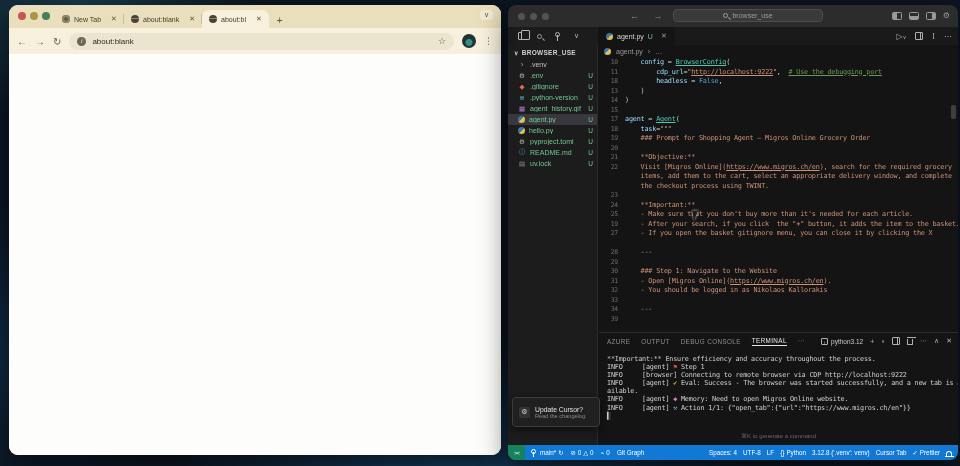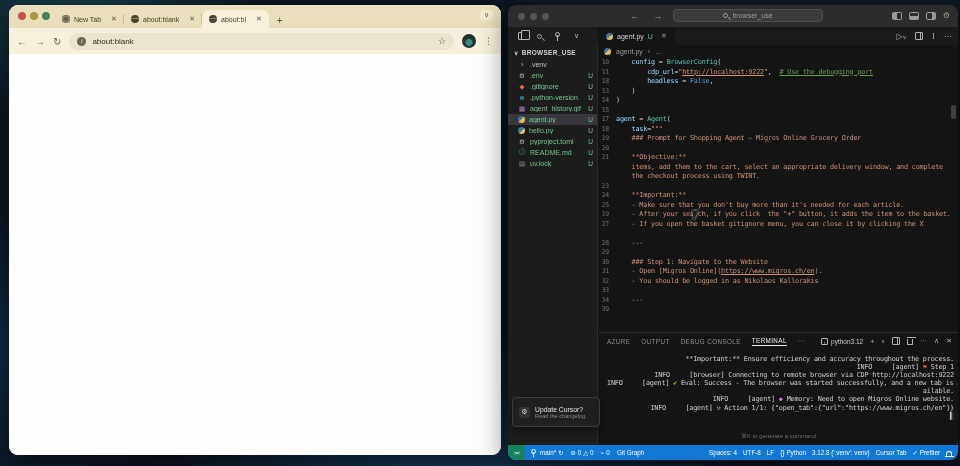--- a/index.html
+++ b/index.html
@@ -84,41 +84,41 @@
     font-size:6.5px; letter-spacing:.3px; color:#cfcfcf; }
   .frow { display:flex; align-items:center; gap:4px; height:11px; padding:0 4px 0 10px; font-size:7px; color:#c0c0c0; }
   .frow.sel { background:#37373d; }
   .frow .fic { width:8px; text-align:center; font-size:6.5px; flex:0 0 auto; }
   .frow .fname { flex:1; white-space:nowrap; overflow:hidden; }
   .frow .fname.untracked { color:#73c991; }
   .frow .fbadge { color:#73c991; font-size:6.5px; }
 
   
   #v-editor { position:absolute; left:91px; top:53px; right:0; height:274px; overflow:hidden; background:#141414; }
-  .crow { display:flex; height:9.5px; line-height:9.5px; font-family:"DejaVu Sans Mono",monospace; font-size:6.8px; letter-spacing:-.2px; }
+  .crow { display:flex; height:9.5px; line-height:9.5px; font-family:"DejaVu Sans Mono",monospace; font-size:6.8px; letter-spacing:-.2px;margin-left:9px; }
   .crow .ln { width:17px; text-align:right; padding-right:7px; color:#6e6e6e; font-size:6.4px; flex:0 0 auto; }
   .crow .cl { white-space:pre; }
-  .tk-d { color:#d4d4d4; } .tk-v { color:#9cdcfe; } .tk-c { color:#4ec9b0; }
+  .tk-d { color:#d4d4d4; } .tk-v { color:#9cdcfe; } .tk-c { color:#4ec9b0;text-decoration:underline; }
   .tk-s { color:#ce9178; } .tk-m { color:#6a9955;text-decoration:underline; } .tk-k { color:#569cd6; }
   .tk-l { color:#ce9178; text-decoration:underline; }
   #ed-thumb { position:absolute; right:2px; top:47px; width:5px; height:14px; background:#3f3f3f; border-radius:2px; }
 
   
   #v-panel { position:absolute; left:91px; right:0; top:327px; height:113px; background:#141414; border-top:1px solid #2b2b2b; }
   .p-tabs { position:relative; height:16px; display:flex; align-items:center; gap:11px; padding-left:8px; }
   .ptab { font-size:6.3px; letter-spacing:.4px; color:#8f8f8f; }
   .ptab.active { color:#e6e6e6; border-bottom:1px solid #e6e6e6; padding-bottom:1px; }
   .p-more { color:#8f8f8f; font-size:7px; }
   .p-right { position:absolute; right:6px; top:0; height:16px; display:flex; align-items:center; gap:7px; color:#b0b0b0; font-size:7px; }
   .p-shell { display:flex; align-items:center; gap:3px; font-size:6.5px; color:#cccccc; }
   .ic-termbox { width:7px; height:7px; border:1px solid #b0b0b0; border-radius:1px; font-size:5px; line-height:6px; text-align:center; color:#b0b0b0; }
   .ic-trash { width:6px; height:6px; border:1px solid #b0b0b0; border-top:none; border-radius:0 0 1px 1px; position:relative; margin-top:2px; }
   .ic-trash::before { content:""; position:absolute; left:-1.5px; top:-2px; width:9px; height:1px; background:#b0b0b0; }
   #term { position:absolute; left:8px; top:22px; right:4px; font-family:"DejaVu Sans Mono",monospace; font-size:6.8px; letter-spacing:-.2px; }
-  .trow { height:8.1px; line-height:8.1px; white-space:pre; color:#cfcfcf;text-align:right; }
+  .trow { height:8.1px; line-height:8.1px; white-space:pre; color:#cfcfcf; }
   .tc-t { color:#cfcfcf; } .tc-red { color:#e05252; } .tc-yel { color:#d9a738; }
   .tc-pink { color:#c987c9; } .tc-blu { color:#7fb3d9; } .tc-cur { color:#cfcfcf; background:#cfcfcf22; }
   #term-hint { position:absolute; left:0; right:0; bottom:6px; text-align:center; color:#6a6a6a; font-size:6px; }
 
   
   #v-status { position:absolute; left:0; right:0; bottom:0; height:15px; background:#1178d4; color:#fff;
     display:flex; align-items:center; font-size:6.3px; }
   .st-remote { height:15px; background:#16825d; display:flex; align-items:center; padding:0 6px; font-size:6px; letter-spacing:-1px; }
   .st-left { display:flex; align-items:center; gap:7px; margin-left:6px; white-space:nowrap; }
   .st-right { display:flex; align-items:center; gap:6px; margin-left:auto; margin-right:6px; white-space:nowrap; }
@@ -342,20 +342,24 @@
             <span class="ln">19</span>
             <span class="cl"><span class="tk-s">    ### Prompt for Shopping Agent – Migros Online Grocery Order</span></span>
           </div>
           <div class="crow">
             <span class="ln">20</span>
             <span class="cl"></span>
           </div>
           <div class="crow">
             <span class="ln">21</span>
             <span class="cl"><span class="tk-s">    **Objective:**</span></span>
+          </div>
+          <div class="crow">
+            <span class="ln">22</span>
+            <span class="cl"><span class="tk-s">    Visit [Migros Online](</span><span class="tk-l">https://www.migros.ch/en</span><span class="tk-s">), search for the required grocery</span></span>
           </div>
           <div class="crow">
             <span class="ln"></span>
             <span class="cl"><span class="tk-s">    items, add them to the cart, select an appropriate delivery window, and complete</span></span>
           </div>
           <div class="crow">
             <span class="ln"></span>
             <span class="cl"><span class="tk-s">    the checkout process using TWINT.</span></span>
           </div>
           <div class="crow">

